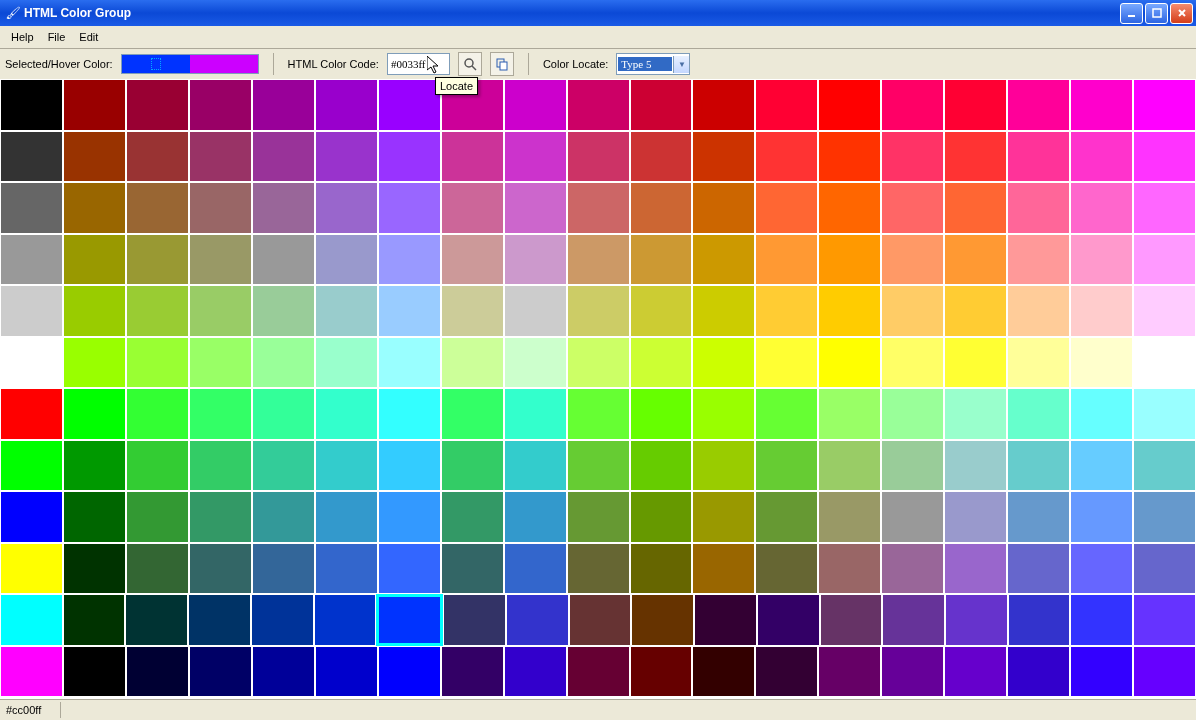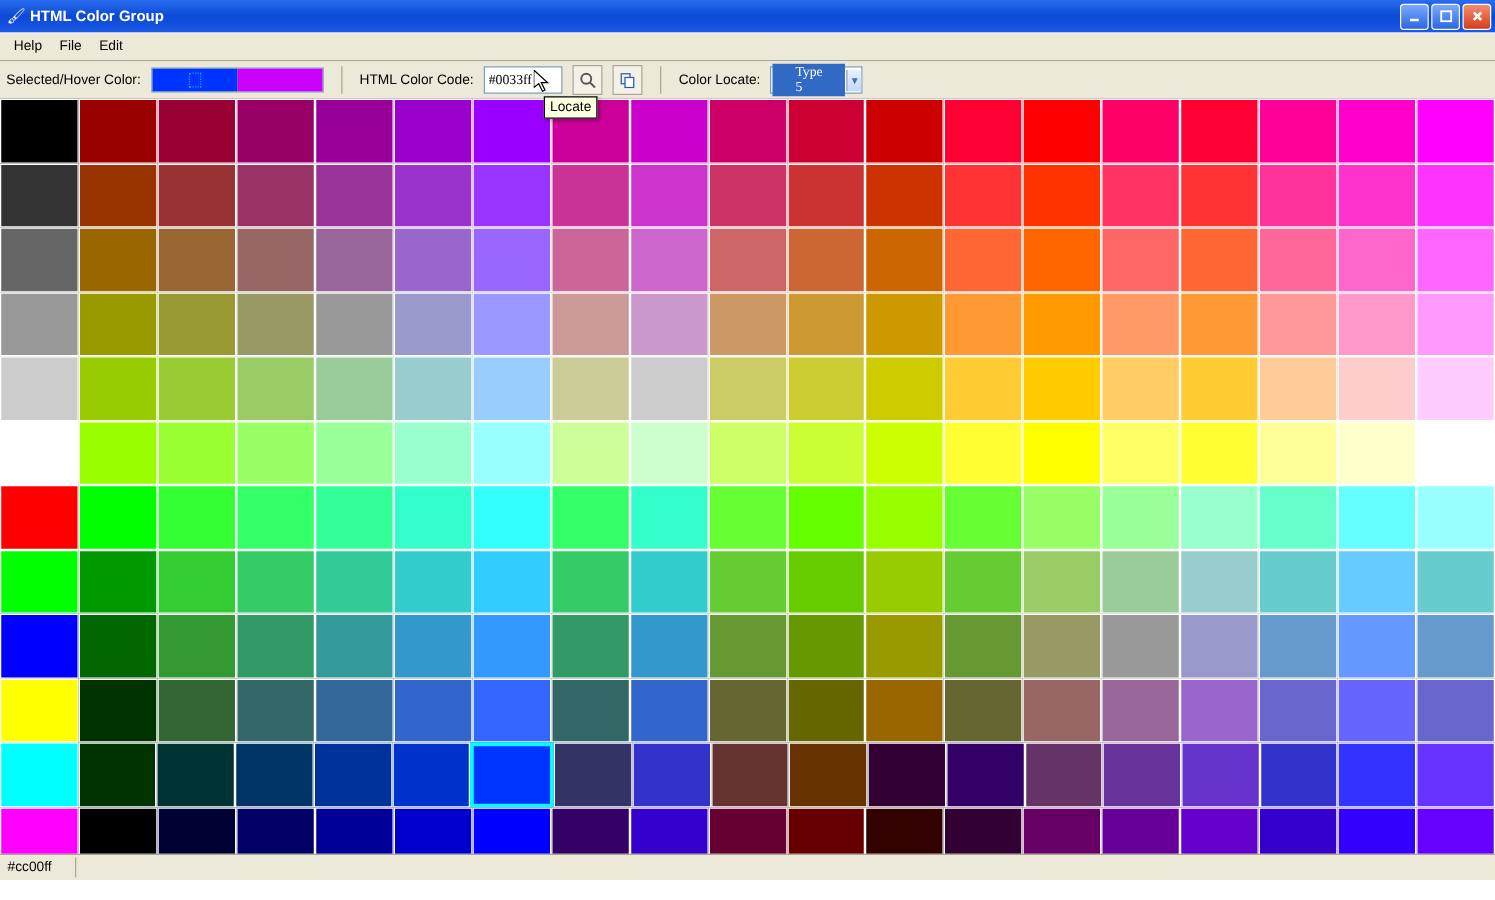--- a/index.html
+++ b/index.html
@@ -15,28 +15,28 @@
 .toolbar{background:#ece9d8;border-bottom:1px solid #aca899;height:30px;display:flex;align-items:center;padding:0 5px;gap:8px}
 .sep-v{width:1px;height:22px;background:#aca899;margin:0 6px}
 .swatches{display:flex;border:1px solid #7f9db9}
 .swatch{width:68px;height:18px;display:flex;align-items:center;justify-content:center}
 .sw-sel{background:#0033ff}
 .sw-sel span{border:1px dotted #00aaff;width:8px;height:10px}
 .sw-hover{background:#cc00ff}
 .code-input{width:55px;height:18px;border:1px solid #7f9db9;padding:1px 3px;font-family:Tahoma;font-size:11px}
 .tool-btn{width:22px;height:22px;border:1px solid #aca899;background:#f4f2e8;display:flex;align-items:center;justify-content:center;font-size:13px;color:#333}
 .select{height:20px;border:1px solid #7f9db9;background:#fff;font-family:Tahoma;font-size:11px;display:flex;align-items:center;position:relative;width:72px}
-.select .sel-val{background:#316ac5;color:#fff;padding:1px 18px;margin:1px;flex:1}
+.select .sel-val{background:#316ac5;color:#fff;padding:1px 3px;margin:1px;flex:1}
 .select .sel-btn{width:15px;height:17px;border-left:1px solid #7f9db9;background:linear-gradient(to bottom,#e8f0ff,#c4d7ff);display:flex;align-items:center;justify-content:center;font-size:8px;color:#4a6fa5}
 .tooltip{position:absolute;left:435px;top:77px;background:#ffffe1;border:1px solid #000;padding:2px 4px;font-size:11px;z-index:10;box-shadow:2px 2px 3px rgba(0,0,0,0.3)}
 .grid-wrap{position:absolute;left:0;top:79px;width:1196px;height:620px;background:#fff}
 .color-row{display:flex;height:51.5px}
 .color-row .cell{flex:1;border:1px solid #fff;box-sizing:border-box}
 .cell.sel{border:3px solid #00ffff}
-.statusbar{position:absolute;left:0;bottom:16px;width:1196px;height:20px;background:#ece9d8;border-top:1px solid #aca899;display:flex;align-items:center;font-size:11px}
+.statusbar{position:absolute;left:0;bottom:0;width:1196px;height:20px;background:#ece9d8;border-top:1px solid #aca899;display:flex;align-items:center;font-size:11px}
 .status-sect{padding:0 6px;height:18px;display:flex;align-items:center}
 .status-sep{width:1px;height:16px;background:#aca899}
 .cursor{position:absolute;left:427px;top:56px;font-size:16px;z-index:11;pointer-events:none;color:#000}
 </style>
 </head>
 <body>
 
 <div class="titlebar">
   <span class="icon">🖌</span>
   <span class="title">HTML Color Group</span>

